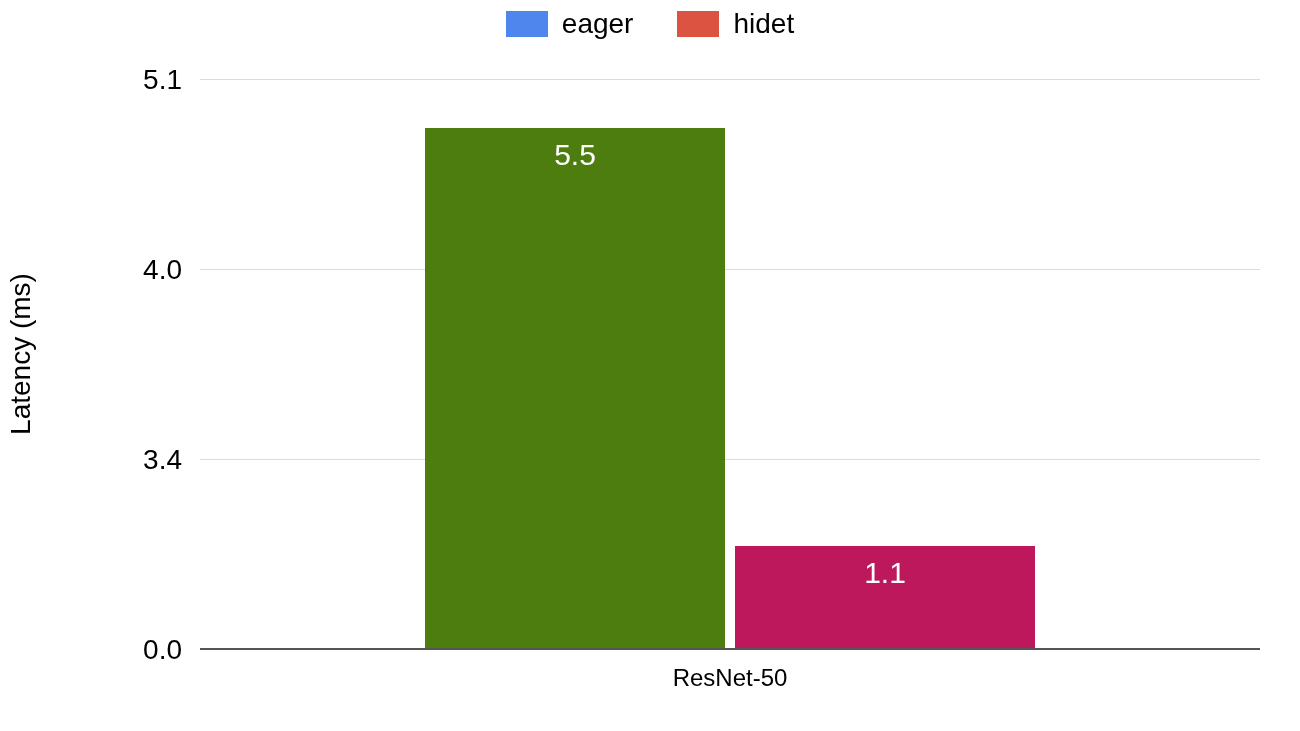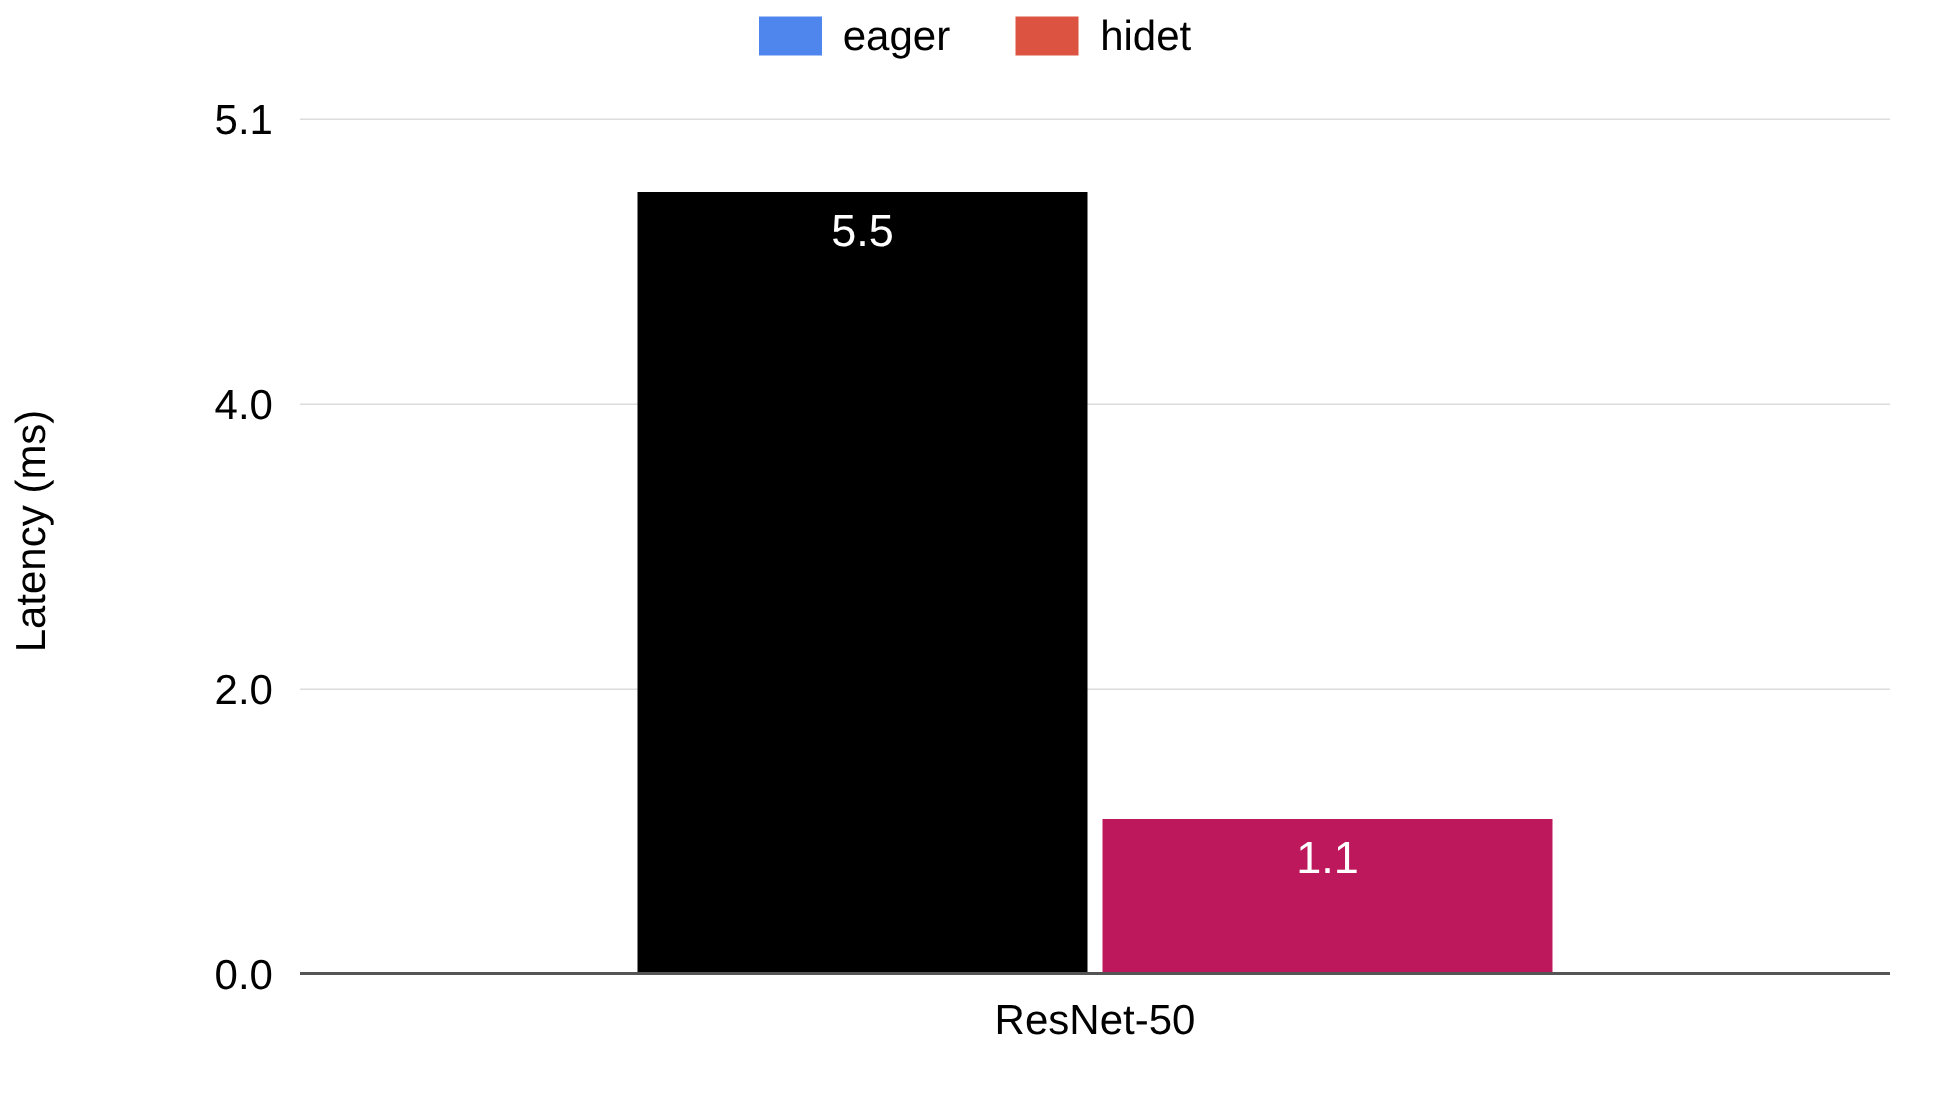--- a/index.html
+++ b/index.html
@@ -104,21 +104,21 @@
     text-align: center;
     color: #ffffff;
     font-size: 30px;
   }
   
   .x-cat-label {
     position: absolute;
     top: 100%;
     left: 50%;
     transform: translate(-50%, 14px);
-    font-size: 28px;
+    font-size: 24px;
     white-space: nowrap;
   }
 </style>
 </head>
 <body>
 
 <div class="chart-wrap">
 
   <div class="legend">
     <div class="legend-item">
@@ -135,26 +135,26 @@
 
   <div class="plot">
 
     <div class="gridline" style="bottom:100%;"></div>
     <div class="y-tick" style="bottom:100%; transform: translateY(50%);">5.1</div>
 
     <div class="gridline" style="bottom:66.6667%;"></div>
     <div class="y-tick" style="bottom:66.6667%; transform: translateY(50%);">4.0</div>
 
     <div class="gridline" style="bottom:33.3333%;"></div>
-    <div class="y-tick" style="bottom:33.3333%; transform: translateY(50%);">2.0</div>
+    <div class="y-tick" style="bottom:33.3333%; transform: translateY(50%);">3.4</div>
 
     <div class="y-tick" style="bottom:0; transform: translateY(50%); margin-top: 24px;">0.0</div>
 
     <div class="category">
-      <div class="bar" style="left:0; height:91.6667%; background:#000000;">
+      <div class="bar" style="left:0; height:91.6667%; background:#4d7c0f;">
         <div class="bar-label">5.5</div>
       </div>
       <div class="bar" style="left:310px; height:18.3333%; background:#be185d;">
         <div class="bar-label">1.1</div>
       </div>
 
       <div class="x-cat-label">ResNet-50</div>
     </div>
 
     <div class="axis-line"></div>

